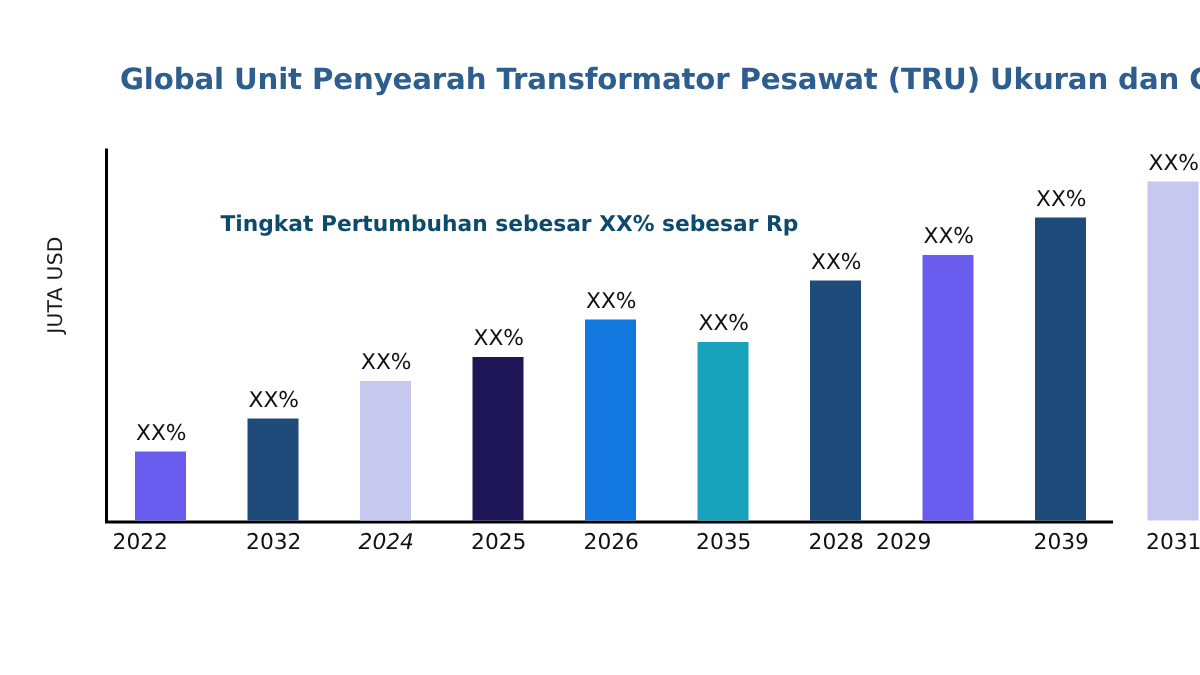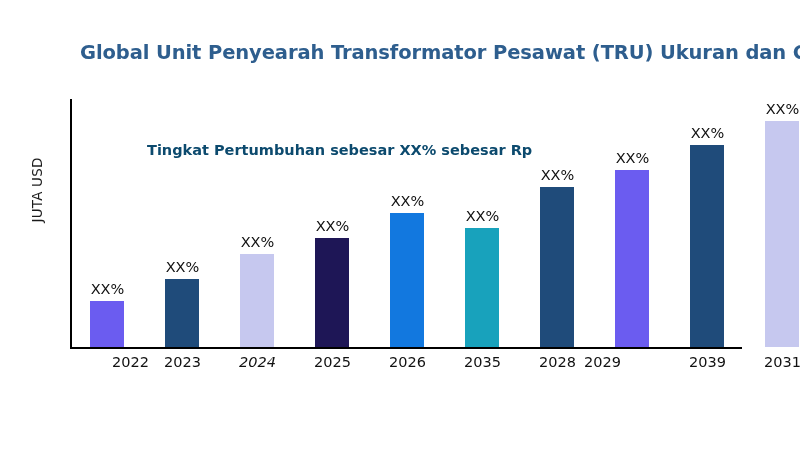--- a/index.html
+++ b/index.html
@@ -179,22 +179,22 @@
         <div class="bar" style="height: 202px; background: rgb(31, 75, 122);"></div>
         <div class="bar-value-label" style="bottom: 206px;">XX%</div>
       </div>
       <div class="bar-group" style="left: 675px;">
         <div class="bar" style="height: 226px; background: rgb(198, 200, 239);"></div>
         <div class="bar-value-label" style="bottom: 230px;">XX%</div>
       </div>
     </div>
 
   <div id="x-tick-row">
-      <div class="x-tick" style="left: 74px; text-align: right;">2022</div>
-      <div class="x-tick" style="left: 145px;">2023</div>
+      <div class="x-tick" style="left: 56px;">2022</div>
+      <div class="x-tick" style="left: 145px;">2032</div>
       <div class="x-tick" style="left: 220px; font-style: italic;">2024</div>
       <div class="x-tick" style="left: 295px;">2025</div>
       <div class="x-tick" style="left: 370px; text-align: center;">2026</div>
       <div class="x-tick" style="left: 445px;">2035</div>
       <div class="x-tick" style="left: 520px;">2028</div>
       <div class="x-tick" style="left: 565px;">2029</div>
       <div class="x-tick" style="left: 670px;">2039</div>
       <div class="x-tick" style="left: 745px;">2031</div>
     </div>
 

